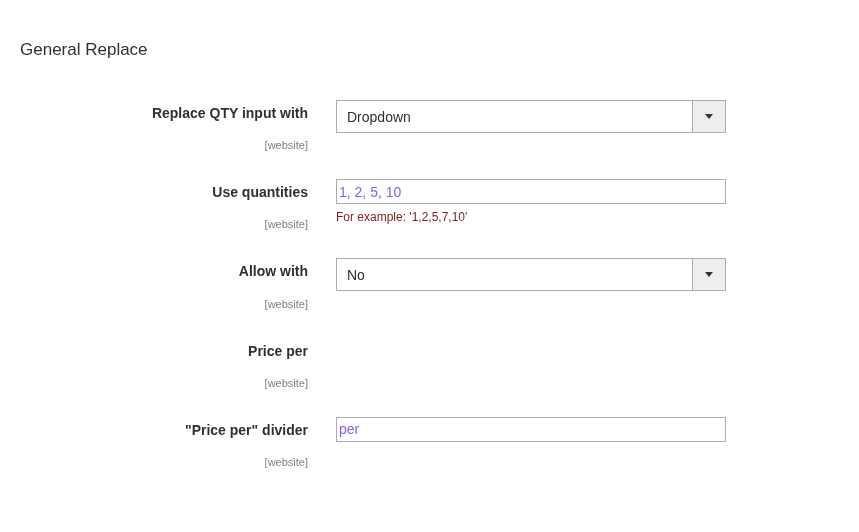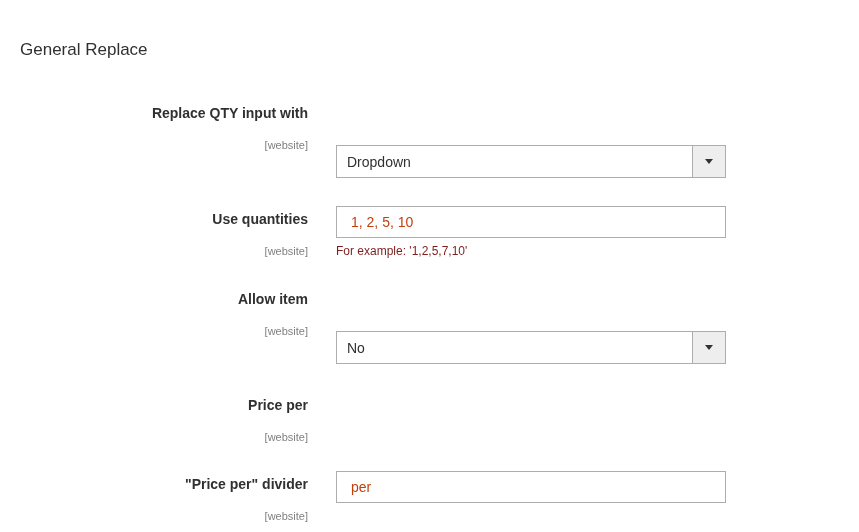--- a/index.html
+++ b/index.html
@@ -47,21 +47,20 @@
     width: 390px;
   }
   .select-wrap {
     position: relative;
     width: 100%;
     height: 33px;
     border: 1px solid #adadad;
     background: #fff;
     display: flex;
     align-items: stretch;
-    margin-top: 45px;
   }
   .select-value {
     flex: 1;
     padding: 0 10px;
     display: flex;
     align-items: center;
     font-size: 14px;
     color: #303030;
   }
   .select-btn {
@@ -74,26 +73,26 @@
   }
   .caret {
     width: 0;
     height: 0;
     border-left: 4px solid transparent;
     border-right: 4px solid transparent;
     border-top: 5px solid #333;
   }
   .text-input {
     width: 100%;
-    height: 32px;
+    height: 25px;
     border: 1px solid #adadad;
     background: #fff;
-    padding: 0 14px;
+    padding: 0 2px;
     font-size: 14px;
-    color: #c2410c;
+    color: #8b5cf6;
     font-family: inherit;
   }
   .hint {
     font-size: 12px;
     color: #7f1d1d;
     margin-top: 6px;
   }
 </style>
 </head>
 <body>
@@ -122,21 +121,21 @@
       <div class="scope">[website]</div>
     </div>
     <div class="control-col">
       <input type="text" class="text-input" value="1, 2, 5, 10" style="">
       <div class="hint">For example: '1,2,5,7,10'</div>
     </div>
   </div>
 
   <div class="form-row">
     <div class="label-col">
-      <div class="field-label">Allow item</div>
+      <div class="field-label">Allow with</div>
       <div class="scope">[website]</div>
     </div>
     <div class="control-col">
       <div class="select-wrap" tabindex="0">
         <div class="select-value">No</div>
         <div class="select-btn">
           <div class="caret"></div>
         </div>
       </div>
     </div>

